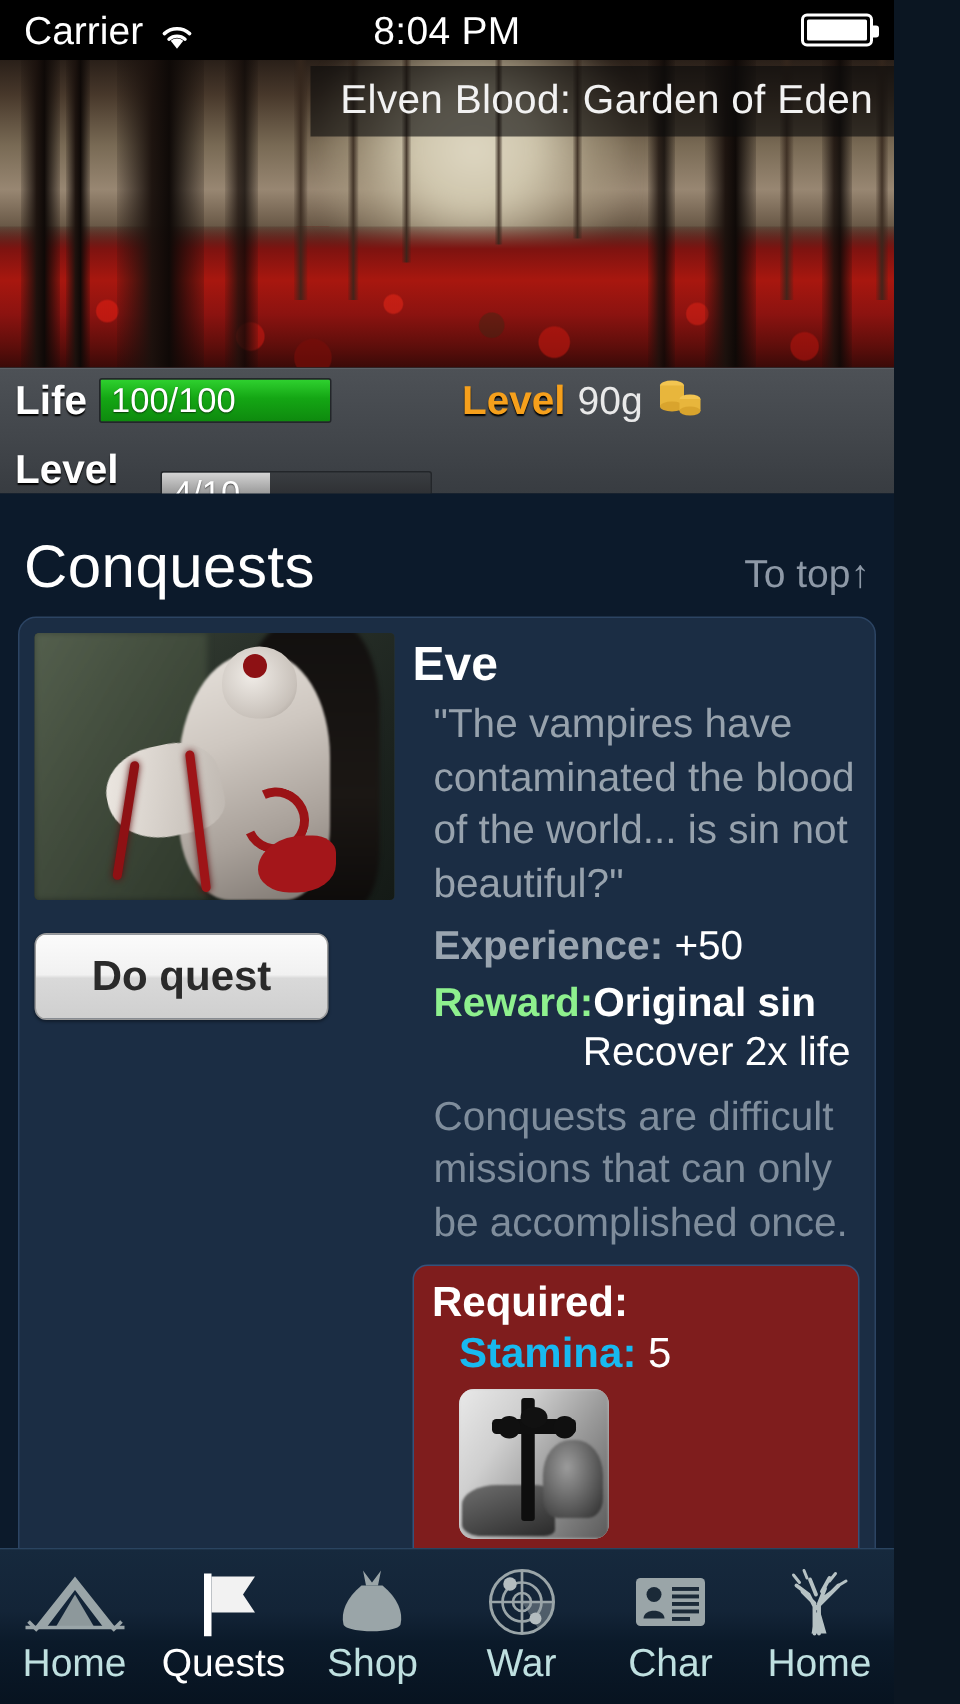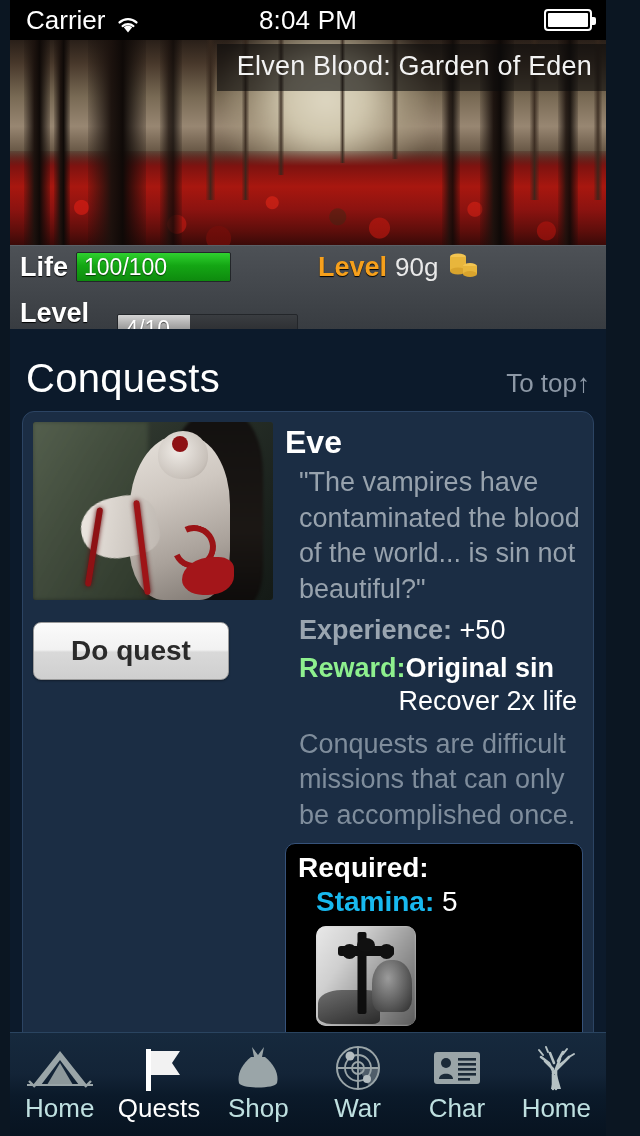--- a/index.html
+++ b/index.html
@@ -2,21 +2,21 @@
 <html><head>
 <meta charset="utf-8">
 <style>
   * { box-sizing: border-box; margin: 0; padding: 0; }
   html, body {
     width: 640px; height: 1136px;
     background: #0b1622;
     font-family: "Liberation Sans", sans-serif;
     overflow: hidden;
   }
-  #app { position: relative; width: 596px; height: 1136px; overflow: hidden; margin-left: 10px; }
+  #app { position: relative; width: 596px; height: 1136px; overflow: hidden; }
 
   
   .statusbar {
     height: 40px; background: #000; color: #fff;
     display: flex; align-items: center; position: relative;
     font-size: 26px;
   }
   .sb-left { display: flex; align-items: center; gap: 10px; margin-left: 16px; }
   .sb-center {
     position: absolute; left: 0; right: 0; text-align: center;
@@ -171,21 +171,21 @@
   .quest-quote { font-size: 27px; color: #97a2ad; line-height: 1.32; padding-left: 14px; }
   .kv { font-size: 27px; margin-top: 7px; padding-left: 14px; }
   .kv .k { font-weight: bold; color: #9aa5b0; }
   .kv .v { color: #ffffff; }
   .kv.reward .k { color: #8ef08e; }
   .kv.reward .v { font-weight: bold; }
   .reward-sub { font-size: 27px; color: #fff; text-align: right; padding-right: 6px; margin-top: 2px; }
   .desc { font-size: 27px; color: #7f8d9c; line-height: 1.32; margin-top: 10px; padding-left: 14px; }
 
   .required {
-    margin-top: 10px; background: #000000; border: 1px solid #36527a;
+    margin-top: 10px; background: #7f1d1d; border: 1px solid #36527a;
     border-radius: 10px; padding: 8px 12px 12px 12px;
   }
   .req-title { font-size: 28px; font-weight: bold; color: #fff; }
   .req-line { font-size: 28px; padding-left: 18px; margin-top: 2px; }
   .req-line .k { color: #18b9ef; font-weight: bold; }
   .req-line .v { color: #fff; }
   .req-item { margin-top: 8px; padding-left: 18px; }
   .item-thumb {
     width: 100px; height: 100px; border-radius: 10px; overflow: hidden;
     position: relative; background: #cfcfcf;

